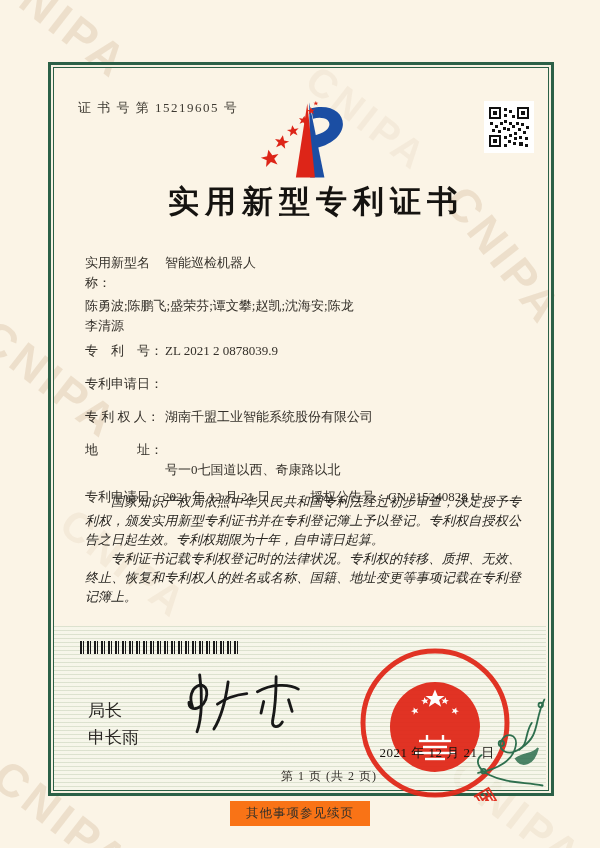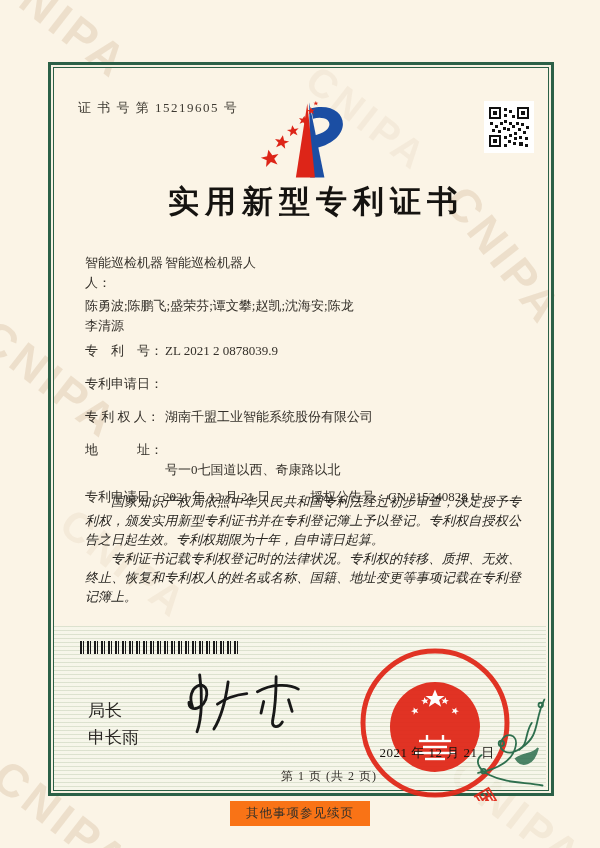--- a/index.html
+++ b/index.html
@@ -157,21 +157,21 @@
           <rect x="16" y="38" width="3" height="3"></rect>
           <rect x="37" y="38" width="3" height="3"></rect>
       </g>
     </svg>
   </div>
 
   <div class="title">实用新型专利证书</div>
 
   <div class="fields">
     <div class="row row-name">
-      <span class="lb">智能巡检机器人：</span>
+      <span class="lb">实用新型名称：</span>
       <span class="val">智能巡检机器人</span>
     </div>
     <div class="row row-inventors">
       <span class="val">
         <span>陈勇波;陈鹏飞;盛荣芬;谭文攀;赵凯;沈海安;陈龙</span><br>
         <span>李清源</span>
       </span>
     </div>
     <div class="row row-patentno">
       <span class="lb">专　利　号：</span>

